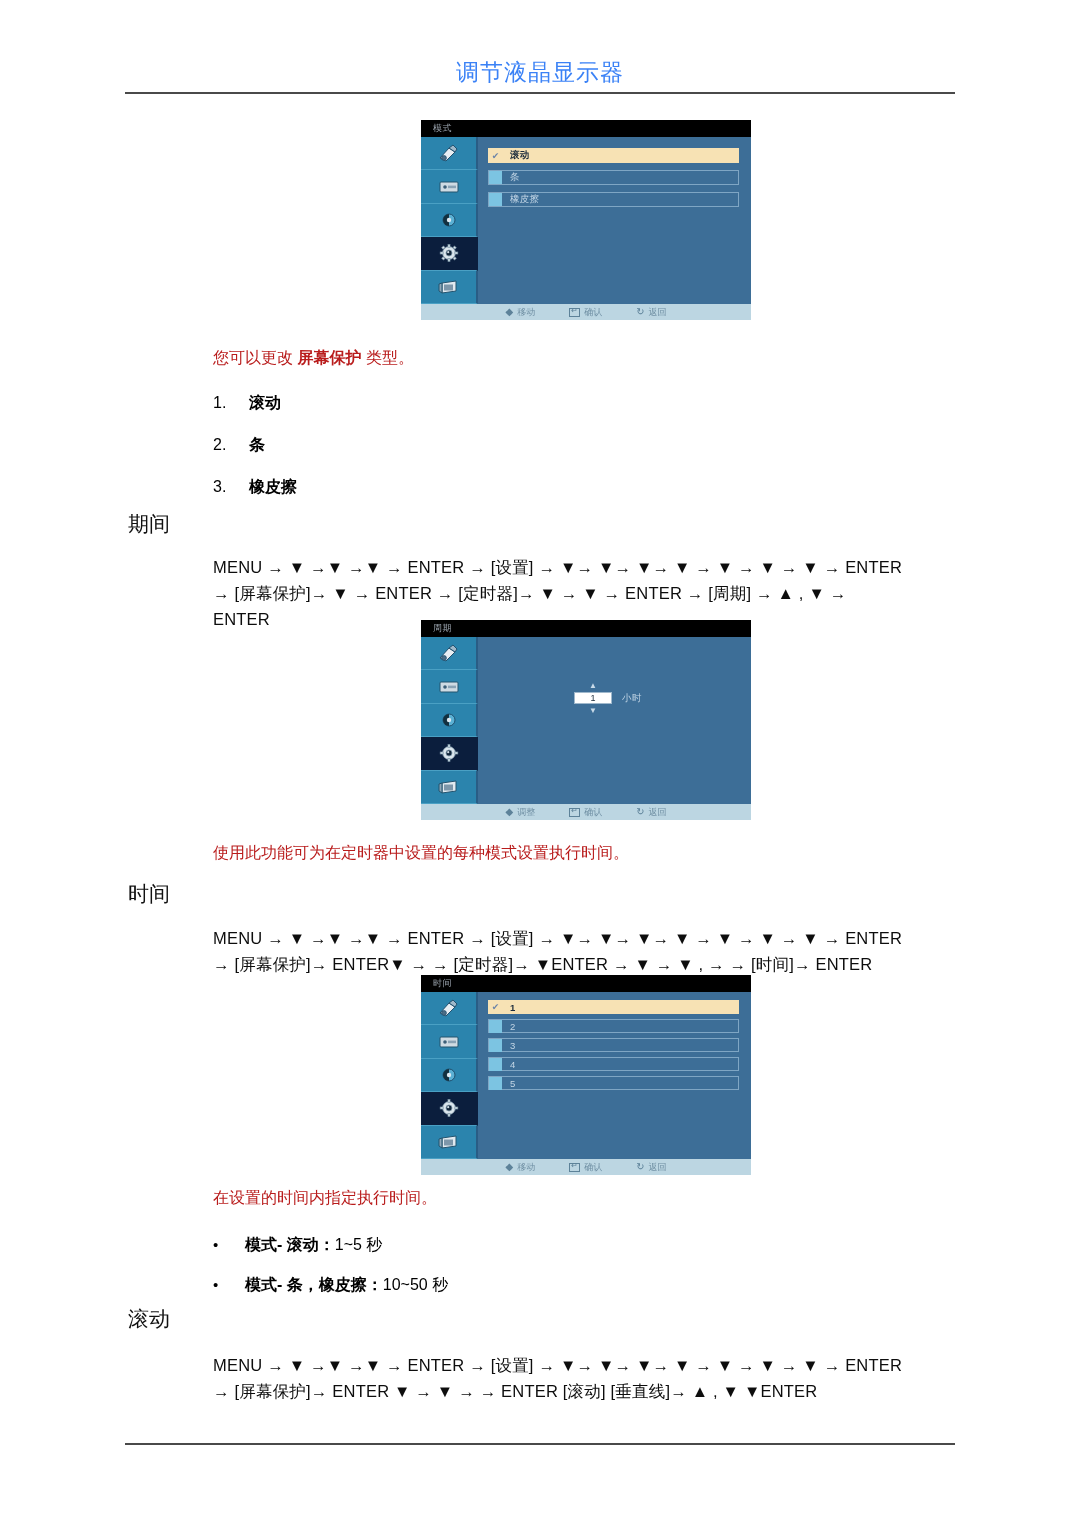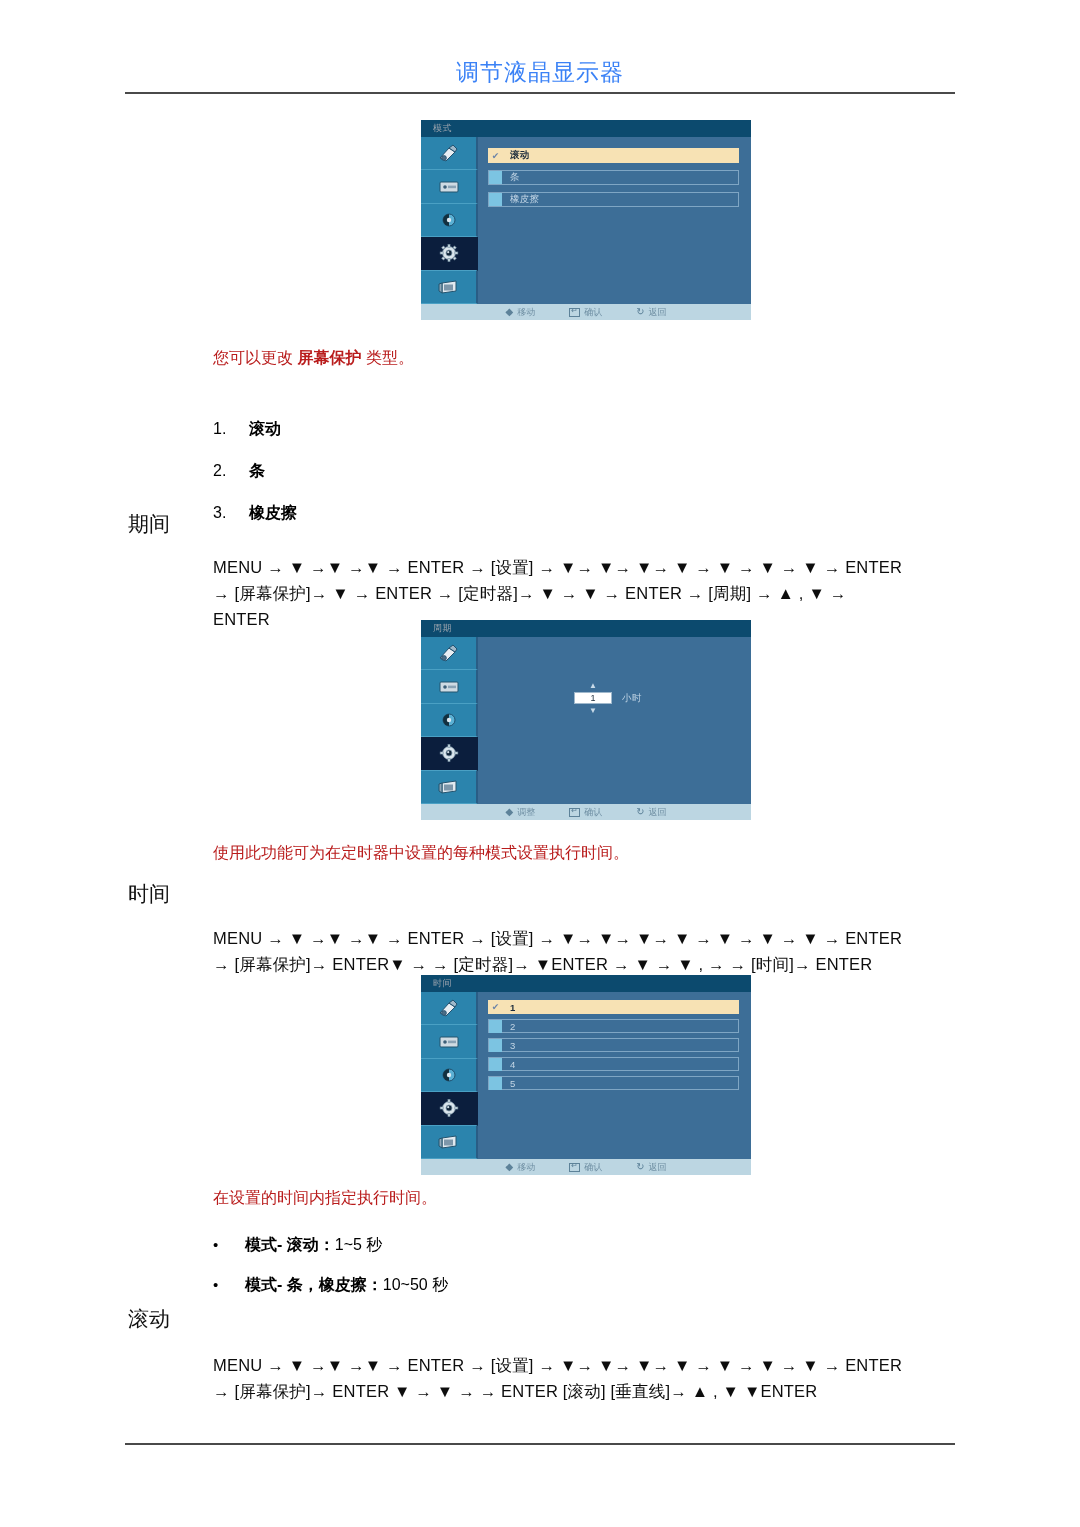--- a/index.html
+++ b/index.html
@@ -117,21 +117,21 @@
   
   .osd {
     position: absolute;
     width: 330px;
     background: #3d6e97;
     box-shadow: 0 0 0 0 transparent;
     font-size: 9px;
   }
   .osd-titlebar {
     height: 17px;
-    background: #0c4a6e;
+    background: #000000;
     display: flex;
     align-items: center;
     padding-left: 12px;
     box-sizing: border-box;
   }
   .osd-title-text {
     font-size: 9px;
     color: #9aa3ad;
     letter-spacing: 0.5px;
   }
@@ -380,21 +380,21 @@
         <span class="ficon">↻</span>
         <span>返回</span>
       </span>
     </div>
   </div>
 
   <div class="para" style="left:213px; top:345px;">
     <span>您可以更改 </span><span class="bold">屏幕保护</span><span> 类型。</span>
   </div>
 
-  <div class="numlist" style="top:408px;">
+  <div class="numlist" style="top:382px;">
     <div>
       <span class="num">1.</span><span class="item-label">滚动</span>
     </div>
     <div>
       <span class="num">2.</span><span class="item-label">条</span>
     </div>
     <div>
       <span class="num">3.</span><span class="item-label">橡皮擦</span>
     </div>
   </div>

